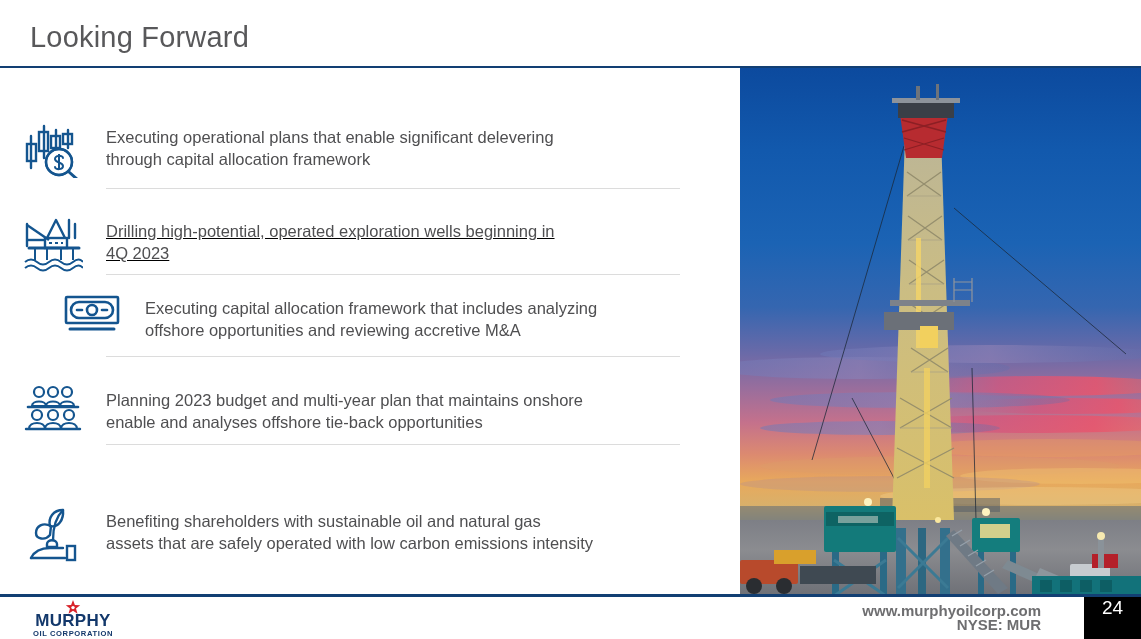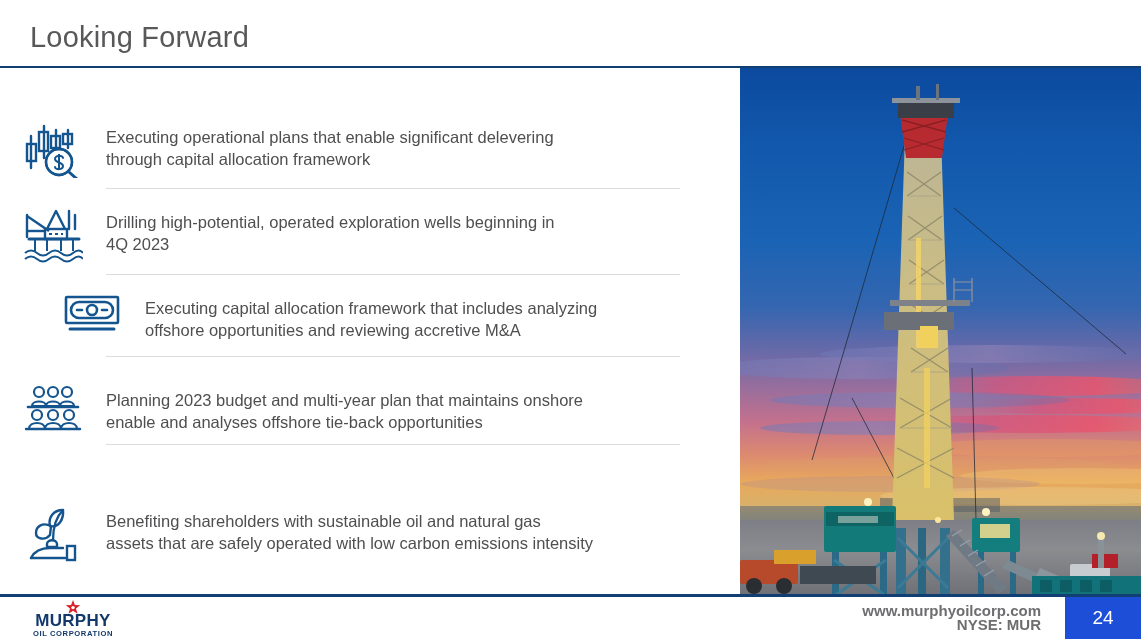--- a/index.html
+++ b/index.html
@@ -68,21 +68,21 @@
   }
 
   .row {
     position: absolute;
     left: 0;
     width: 740px;
     display: flex;
     align-items: flex-start;
   }
   .row-0 { top: 52px;  height: 78px; }
-  .row-1 { top: 137px; height: 78px; }
+  .row-1 { top: 146px; height: 78px; text-decoration: underline; }
   .row-2 { top: 223px; height: 78px; margin-left: 39px; }
   .row-3 { top: 303px; height: 78px; margin-top: 12px; }
   .row-4 { top: 416px; height: 78px; margin-top: 20px; }
 
   .icon-cell {
     width: 106px;
     flex: 0 0 106px;
     display: flex;
     justify-content: center;
     padding-top: 2px;
@@ -146,25 +146,24 @@
     font-size: 15px;
     line-height: 14px;
     color: #6e6e70;
     font-weight: bold;
   }
 
   #page-box {
     position: absolute;
     right: 0;
     top: 0;
-    width: 76px;
+    width: 57px;
     height: 42px;
-    background: #1d4ed8;
+    background: #000000;
     display: flex;
-    align-items: center;
     justify-content: center;
   }
   #page-number {
     color: #ffffff;
     font-size: 19px;
     font-weight: 400;
   }
 </style>
 </head>
 <body>

